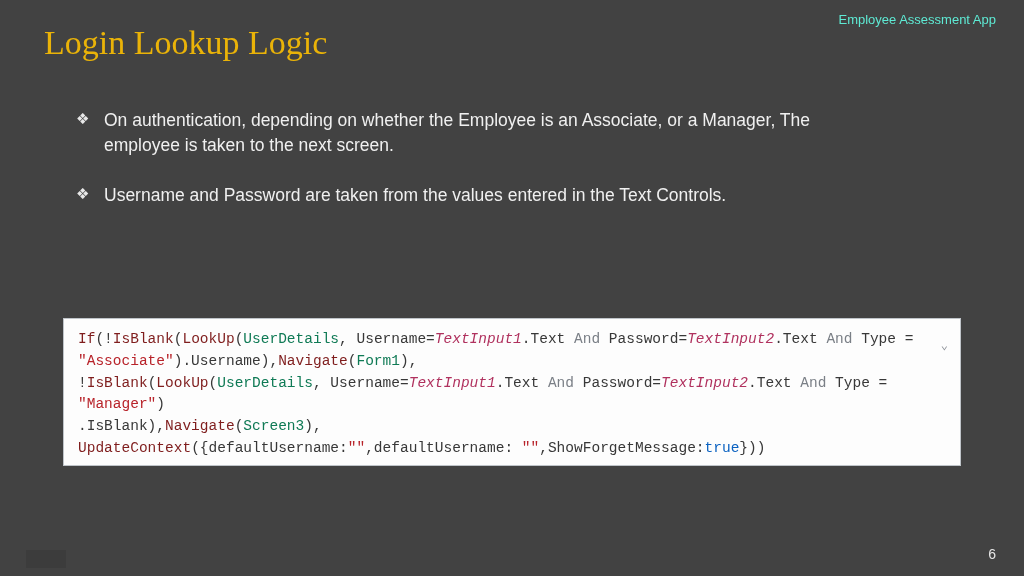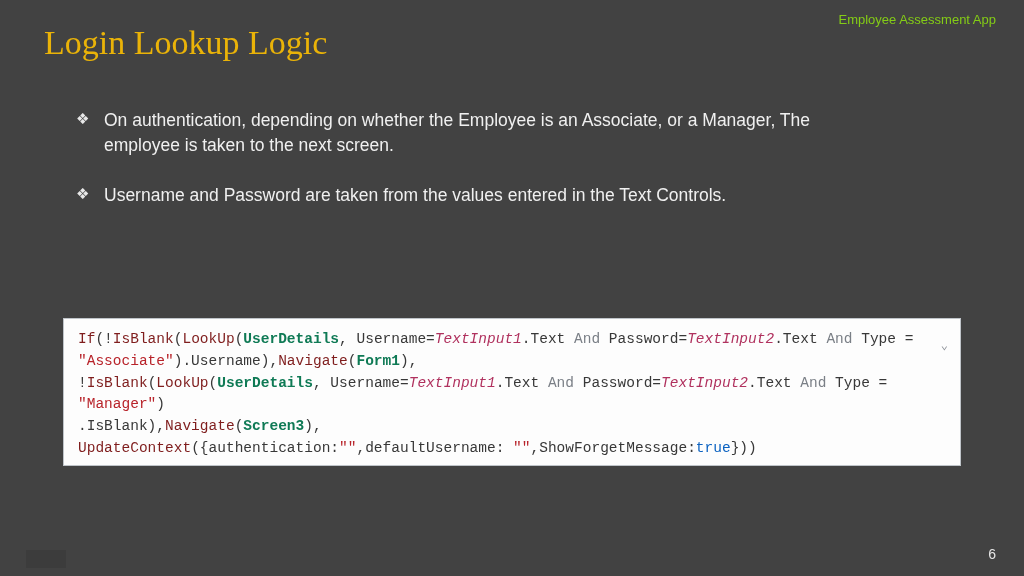--- a/index.html
+++ b/index.html
@@ -10,21 +10,21 @@
       font-family: Arial, Helvetica, sans-serif;
       color: #f5f5f5;
       position: relative;
       overflow: hidden;
     }
     .header {
       position: absolute;
       top: 12px;
       right: 28px;
       font-size: 13px;
-      color: #84cc16;
+      color: #5eead4;
     }
     .title {
       position: absolute;
       top: 24px;
       left: 44px;
       font-family: Georgia, 'Times New Roman', serif;
       font-size: 34px;
       font-weight: 400;
       color: #eab308;
     }
@@ -65,21 +65,21 @@
       color: #383838;
     }
     .code-box .chevron {
       position: absolute;
       top: 18px;
       right: 12px;
       font-size: 12px;
       color: #8a8f96;
     }
     .kw { color: #7f1d1d; }
-    .ident { color: #0f7a55; font-weight: bold; }
+    .ident { color: #0f7a55; }
     .var { color: #b0315e; font-style: italic; }
     .op { color: #7a7f86; }
     .str { color: #b8232a; }
     .bool { color: #0b62c1; }
     .page-num {
       position: absolute;
       bottom: 14px;
       right: 28px;
       font-size: 14px;
       color: #e6e6e6;
@@ -105,18 +105,18 @@
   <li>Username and Password are taken from the values entered in the Text Controls.</li>
 </ul>
 
 <div class="code-box">
   <span class="chevron">⌄</span>
   <div id="code-lines">
       <div><span class="kw">If</span><span>(!</span><span class="kw">IsBlank</span><span>(</span><span class="kw">LookUp</span><span>(</span><span class="ident">UserDetails</span><span>, Username=</span><span class="var">TextInput1</span><span>.Text </span><span class="op">And</span><span> Password=</span><span class="var">TextInput2</span><span>.Text </span><span class="op">And</span><span> Type = </span></div>
       <div><span class="str">"Associate"</span><span>).Username),</span><span class="kw">Navigate</span><span>(</span><span class="ident">Form1</span><span>),</span></div>
       <div><span>!</span><span class="kw">IsBlank</span><span>(</span><span class="kw">LookUp</span><span>(</span><span class="ident">UserDetails</span><span>, Username=</span><span class="var">TextInput1</span><span>.Text </span><span class="op">And</span><span> Password=</span><span class="var">TextInput2</span><span>.Text </span><span class="op">And</span><span> Type = </span><span class="str">"Manager"</span><span>)</span></div>
       <div><span>.IsBlank),</span><span class="kw">Navigate</span><span>(</span><span class="ident">Screen3</span><span>),</span></div>
-      <div><span class="kw">UpdateContext</span><span>({authentication:</span><span class="str">""</span><span>,defaultUsername: </span><span class="str">""</span><span>,ShowForgetMessage:</span><span class="bool">true</span><span>}))</span></div>
+      <div><span class="kw">UpdateContext</span><span>({defaultUsername:</span><span class="str">""</span><span>,defaultUsername: </span><span class="str">""</span><span>,ShowForgetMessage:</span><span class="bool">true</span><span>}))</span></div>
     </div>
 </div>
 
 <div class="page-num">6</div>
 <div class="footer-mark"></div>
 
 </body></html>

